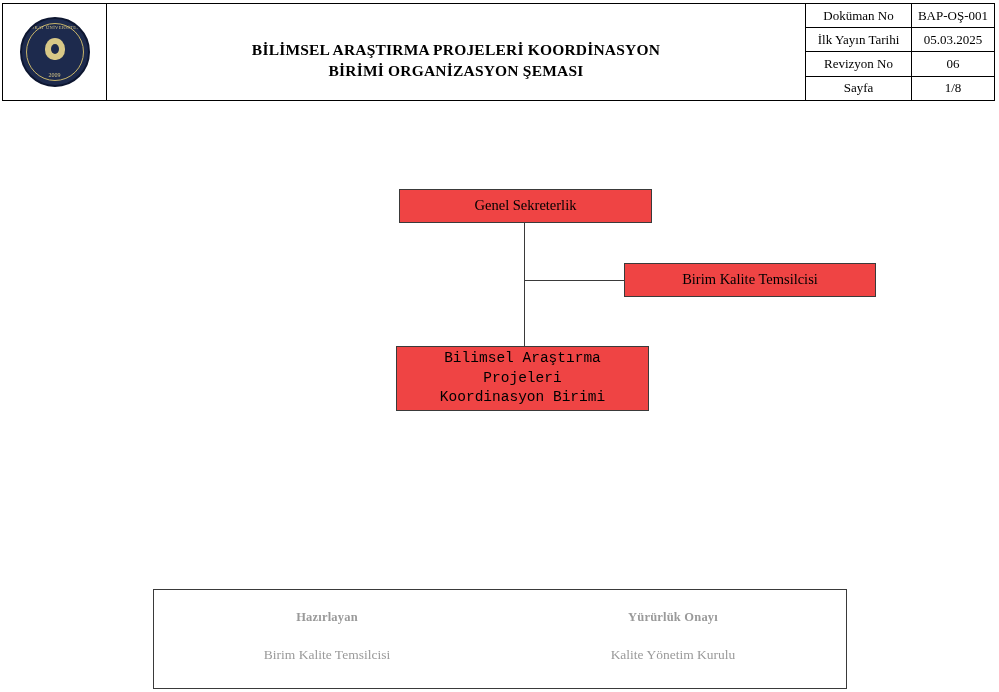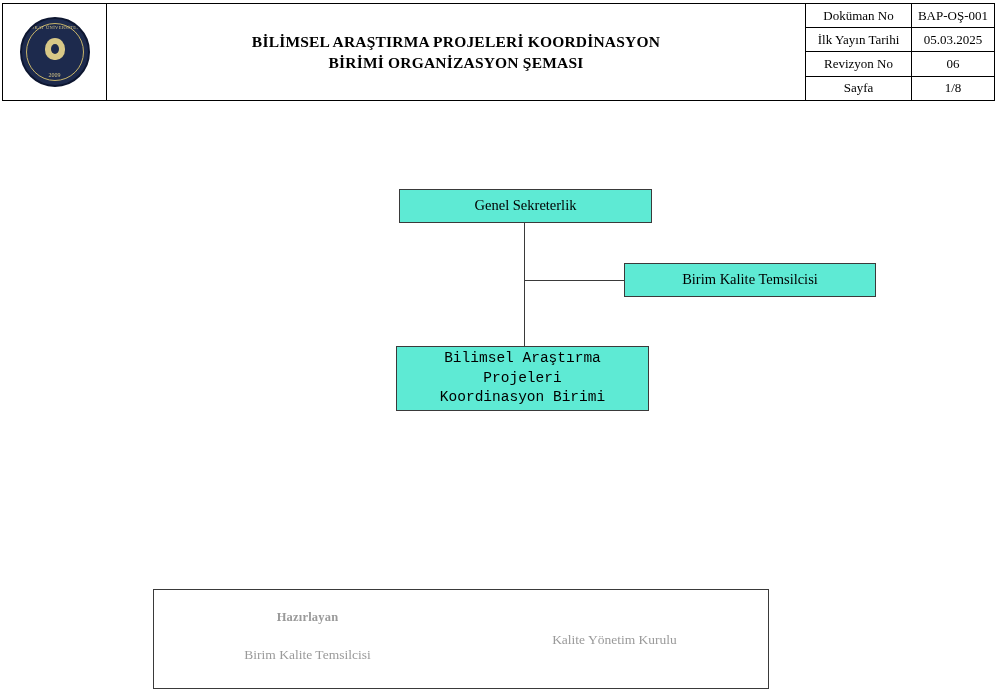--- a/index.html
+++ b/index.html
@@ -93,21 +93,21 @@
   }
 
   .title-cell {
     flex: 1;
     border-top: 1px solid #000;
     border-bottom: 1px solid #000;
     box-sizing: border-box;
     display: flex;
     align-items: flex-start;
     justify-content: center;
-    padding-top: 28px;
+    padding-top: 36px;
   }
   .doc-title {
     text-align: center;
     font-weight: bold;
     font-size: 15.5px;
     line-height: 1.35;
     letter-spacing: .2px;
   }
 
   .meta-cell {
@@ -141,21 +141,21 @@
   .chart {
     position: absolute;
     left: 0;
     top: 101px;
     width: 999px;
     height: 480px;
   }
   .node {
     position: absolute;
     border: 1px solid #3a3a3a;
-    background: #5eead4;
+    background: #ef4444;
     box-sizing: border-box;
     display: flex;
     align-items: center;
     justify-content: center;
     text-align: center;
     font-size: 14.5px;
     line-height: 1.35;
     padding: 4px 8px;
   }
   #node-genel-sekreterlik {
@@ -178,21 +178,21 @@
   
   #conn-branch {
     left: 524px; top: 179px; width: 100px; height: 1px;
   }
 
   
   .signature-box {
     position: absolute;
     left: 153px;
     top: 589px;
-    width: 616px;
+    width: 694px;
     height: 100px;
     border: 1px solid #3a3a3a;
     box-sizing: border-box;
     display: flex;
     align-items: flex-start;
     justify-content: space-around;
     padding-top: 20px;
   }
   .sig-col {
     width: 200px;
@@ -277,15 +277,16 @@
 
 <div class="signature-box">
 
   <div class="sig-col">
     <div class="sig-role">Hazırlayan</div>
     <div class="sig-person">Birim Kalite Temsilcisi</div>
   </div>
 
 
   <div class="sig-col">
+    <div class="sig-role">Yürürlük Onayı</div>
     <div class="sig-person">Kalite Yönetim Kurulu</div>
   </div>
 </div>
 
 </body></html>

